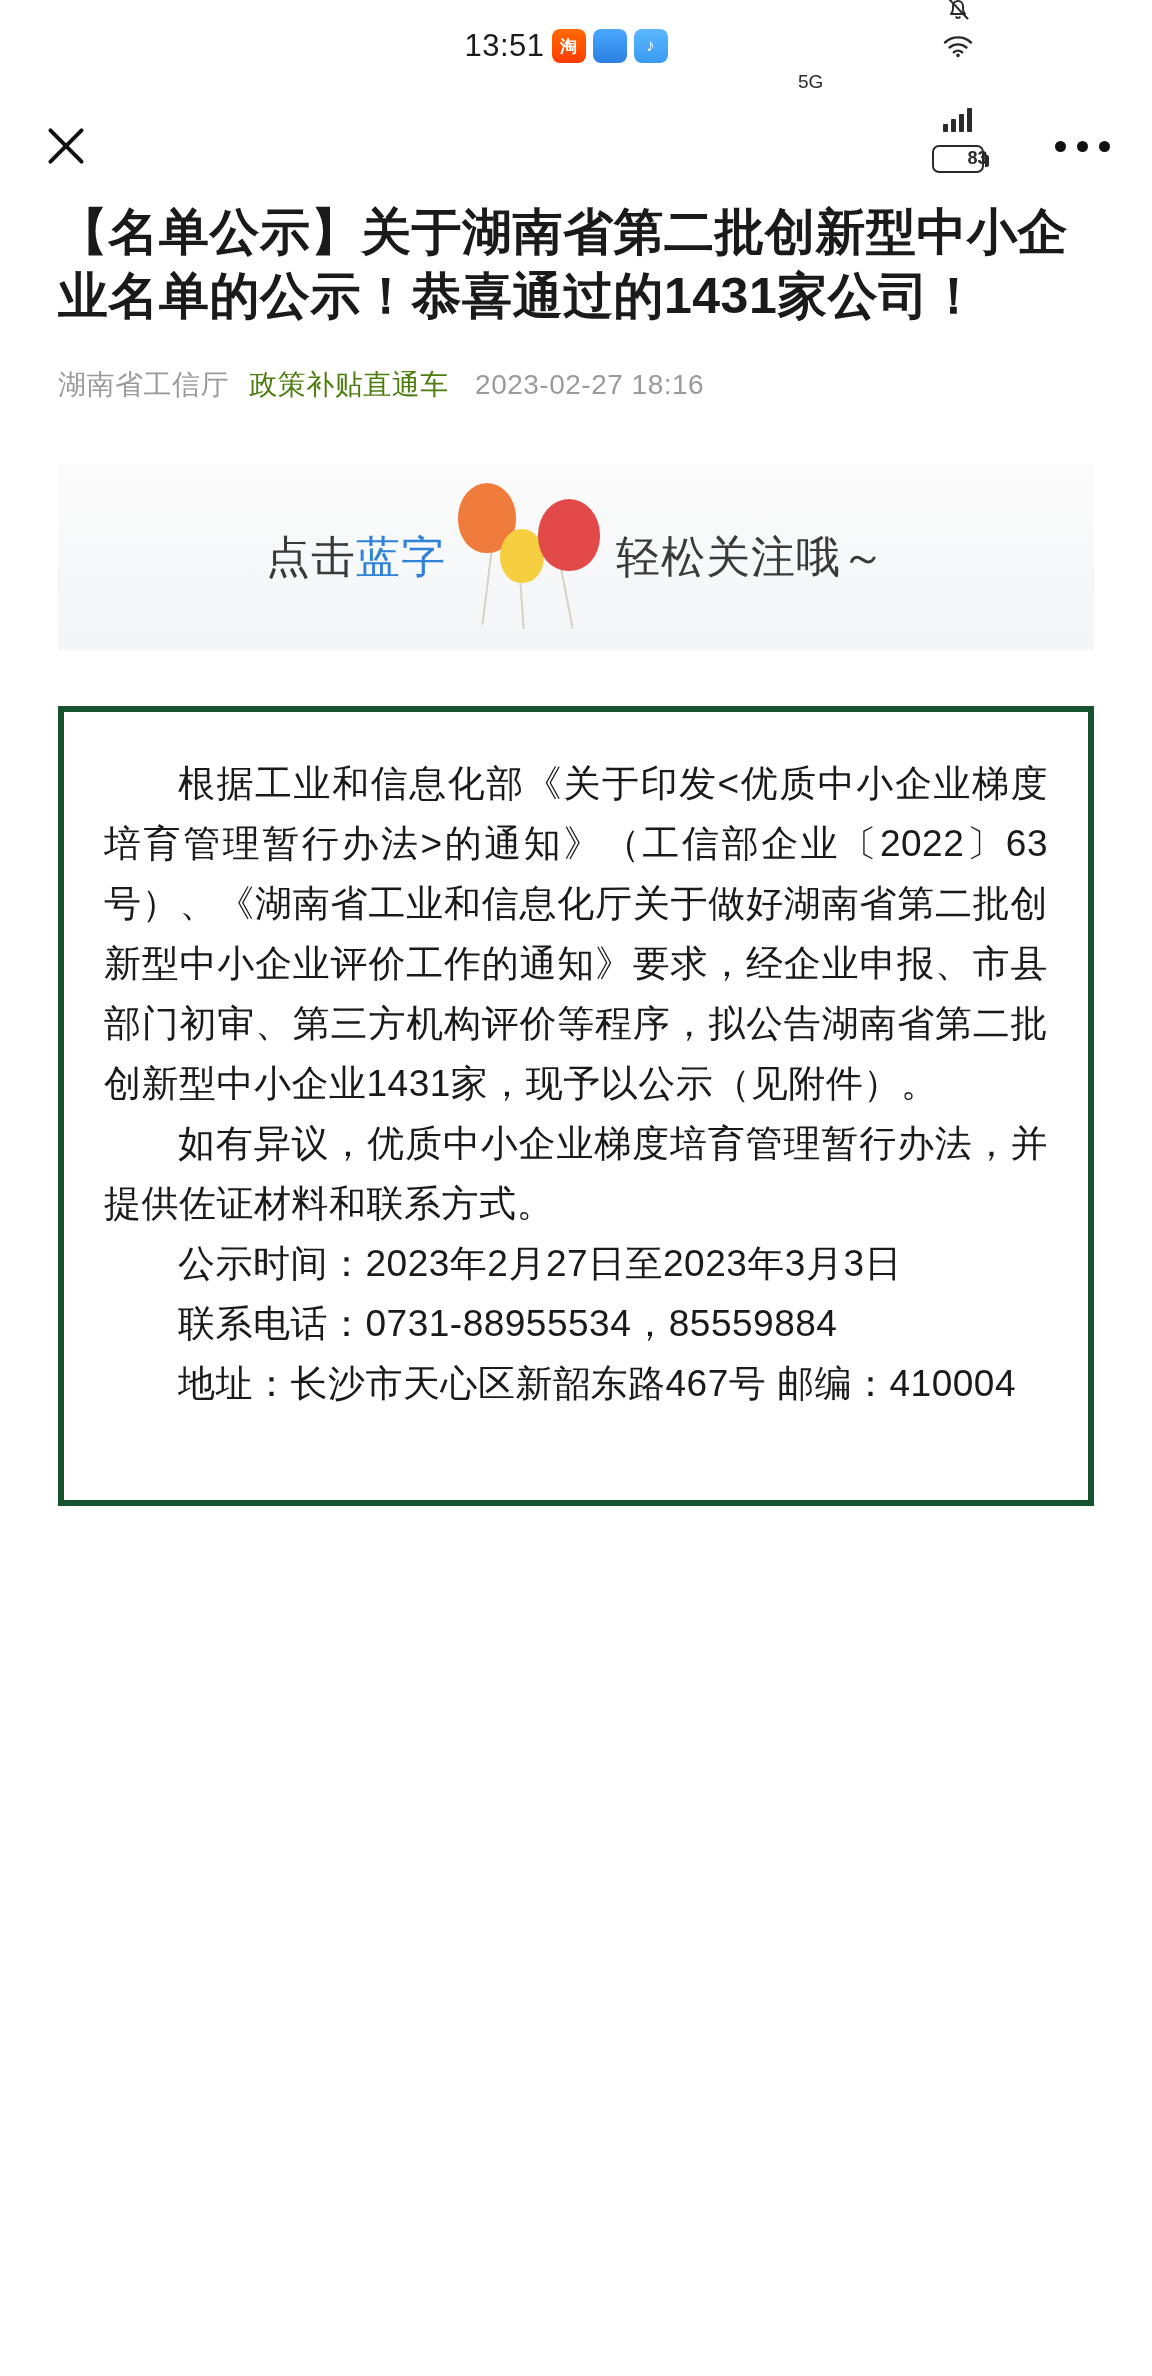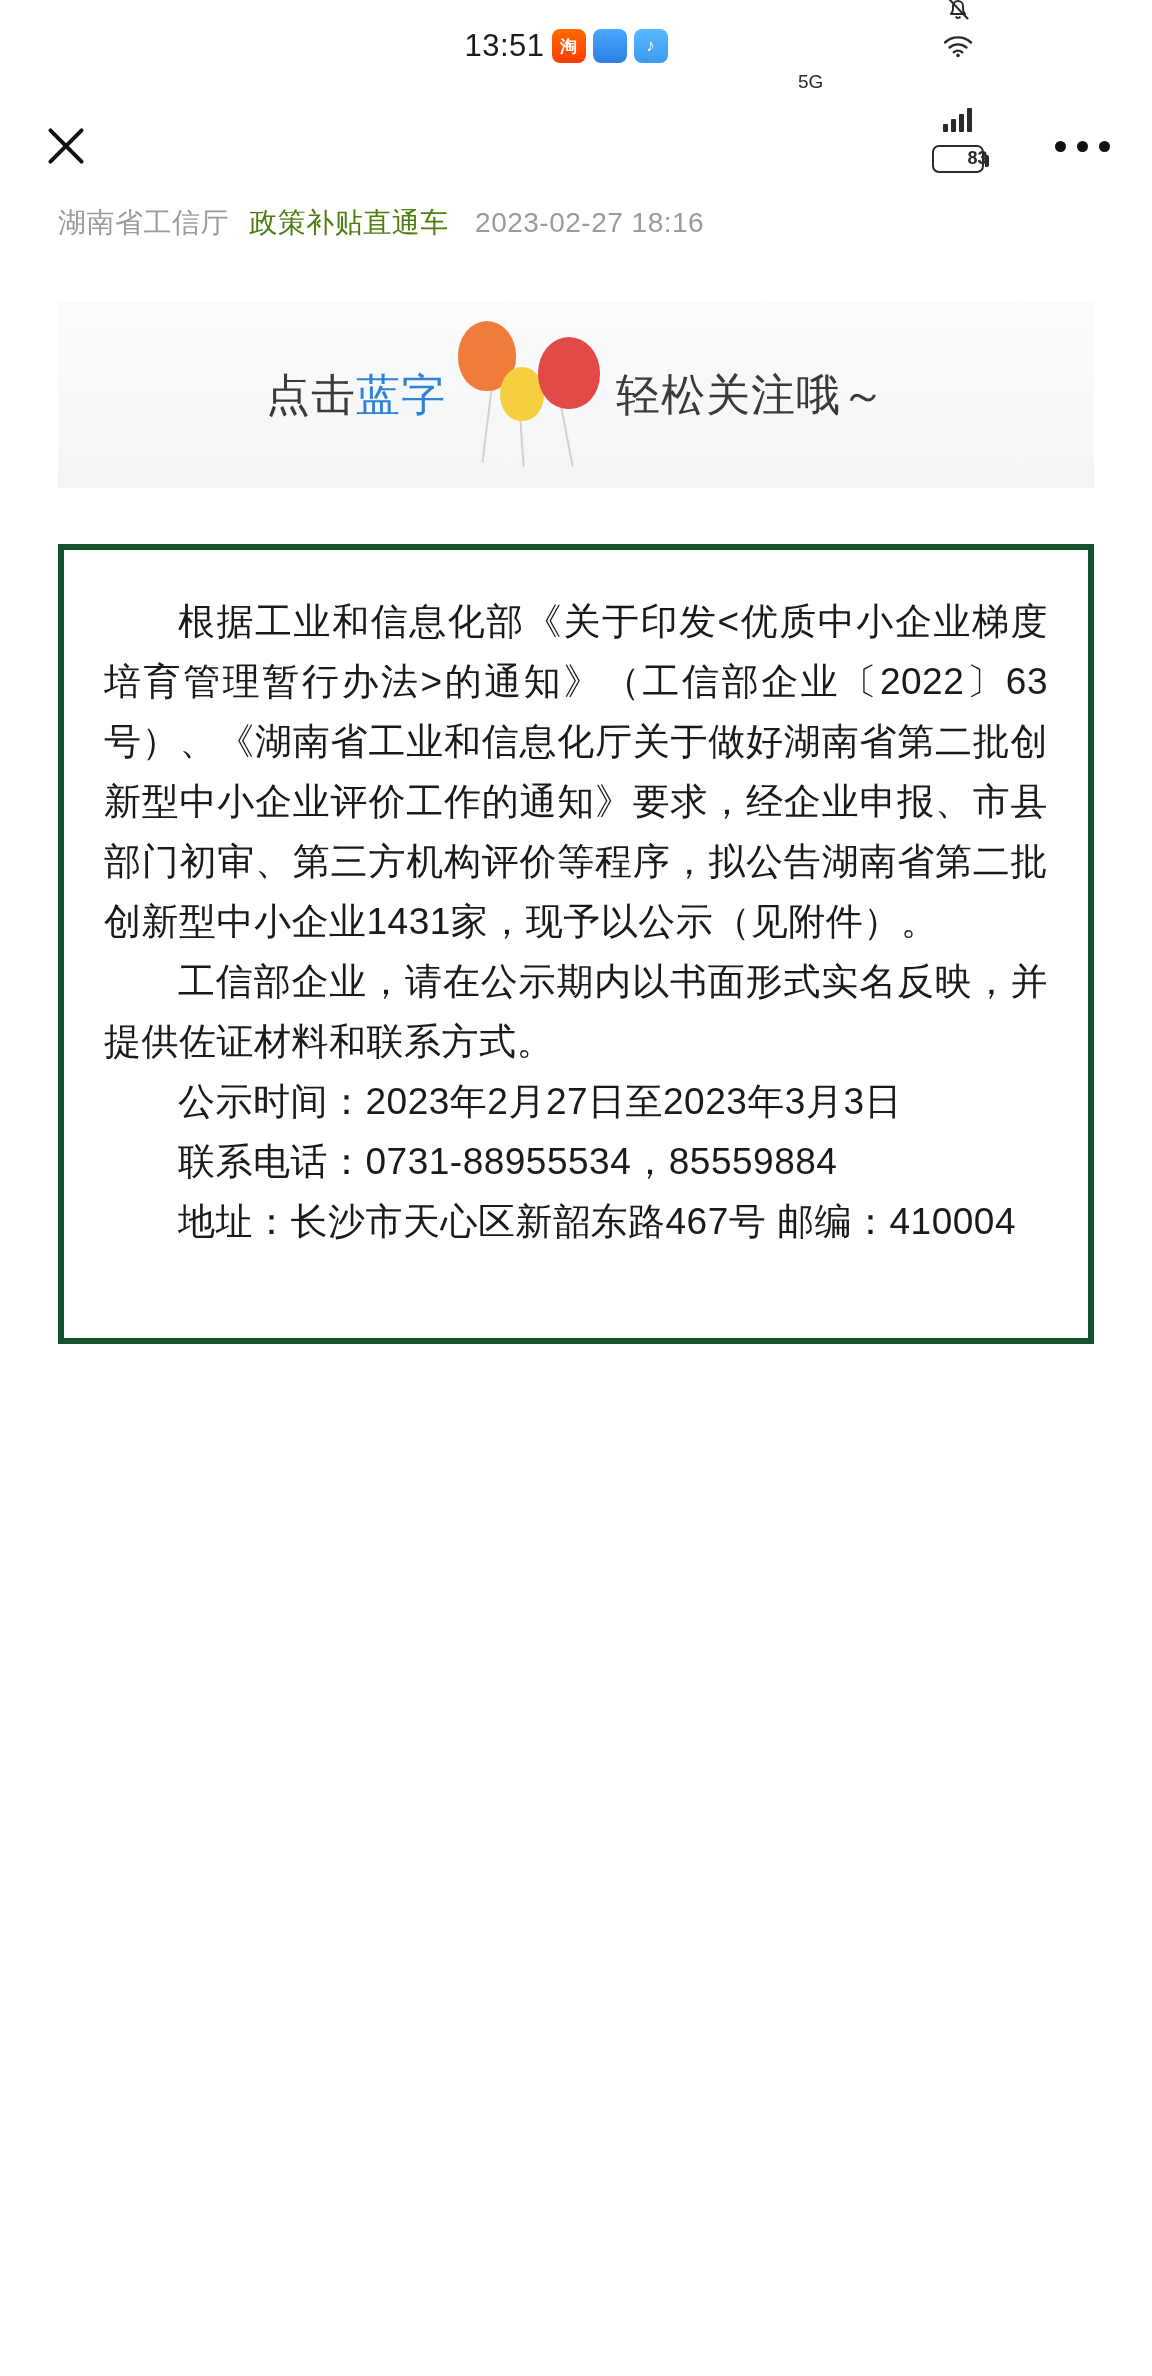--- a/index.html
+++ b/index.html
@@ -234,20 +234,21 @@
 <div class="nav-bar">
   <div class="close-btn"></div>
   <div class="more-btn">
       <i></i>
       <i></i>
       <i></i>
     </div>
 </div>
 
 <div class="article">
+  <h1 class="article-title">【名单公示】关于湖南省第二批创新型中小企业名单的公示！恭喜通过的1431家公司！</h1>
   <div class="meta">
     <span>湖南省工信厅</span>
     <span class="account">政策补贴直通车</span>
     <span>2023-02-27 18:16</span>
   </div>
 </div>
 
 <div class="banner">
   <div class="banner-text">
     <span>点击</span><span class="blue">蓝字</span>
@@ -258,17 +259,17 @@
       <span class="string s3"></span>
     <span class="balloon b1"></span>
       <span class="balloon b2"></span>
       <span class="balloon b3"></span>
   </div>
   <div class="banner-text">轻松关注哦～</div>
 </div>
 
 <div class="body-card">
   <p class="indent">根据工业和信息化部《关于印发&lt;优质中小企业梯度培育管理暂行办法&gt;的通知》（工信部企业〔2022〕63号）、《湖南省工业和信息化厅关于做好湖南省第二批创新型中小企业评价工作的通知》要求，经企业申报、市县部门初审、第三方机构评价等程序，拟公告湖南省第二批创新型中小企业1431家，现予以公示（见附件）。</p>
-  <p class="indent">工信部企业，请在公示期内以书面形式实名反映，并提供佐证材料和联系方式。</p>
+  <p class="indent">如有异议，优质中小企业梯度培育管理暂行办法，并提供佐证材料和联系方式。</p>
   <p class="indent">公示时间：2023年2月27日至2023年3月3日</p>
   <p class="indent">联系电话：0731-88955534，85559884</p>
   <p class="indent">地址：长沙市天心区新韶东路467号 邮编：410004</p>
 </div>
 
 </body></html>

